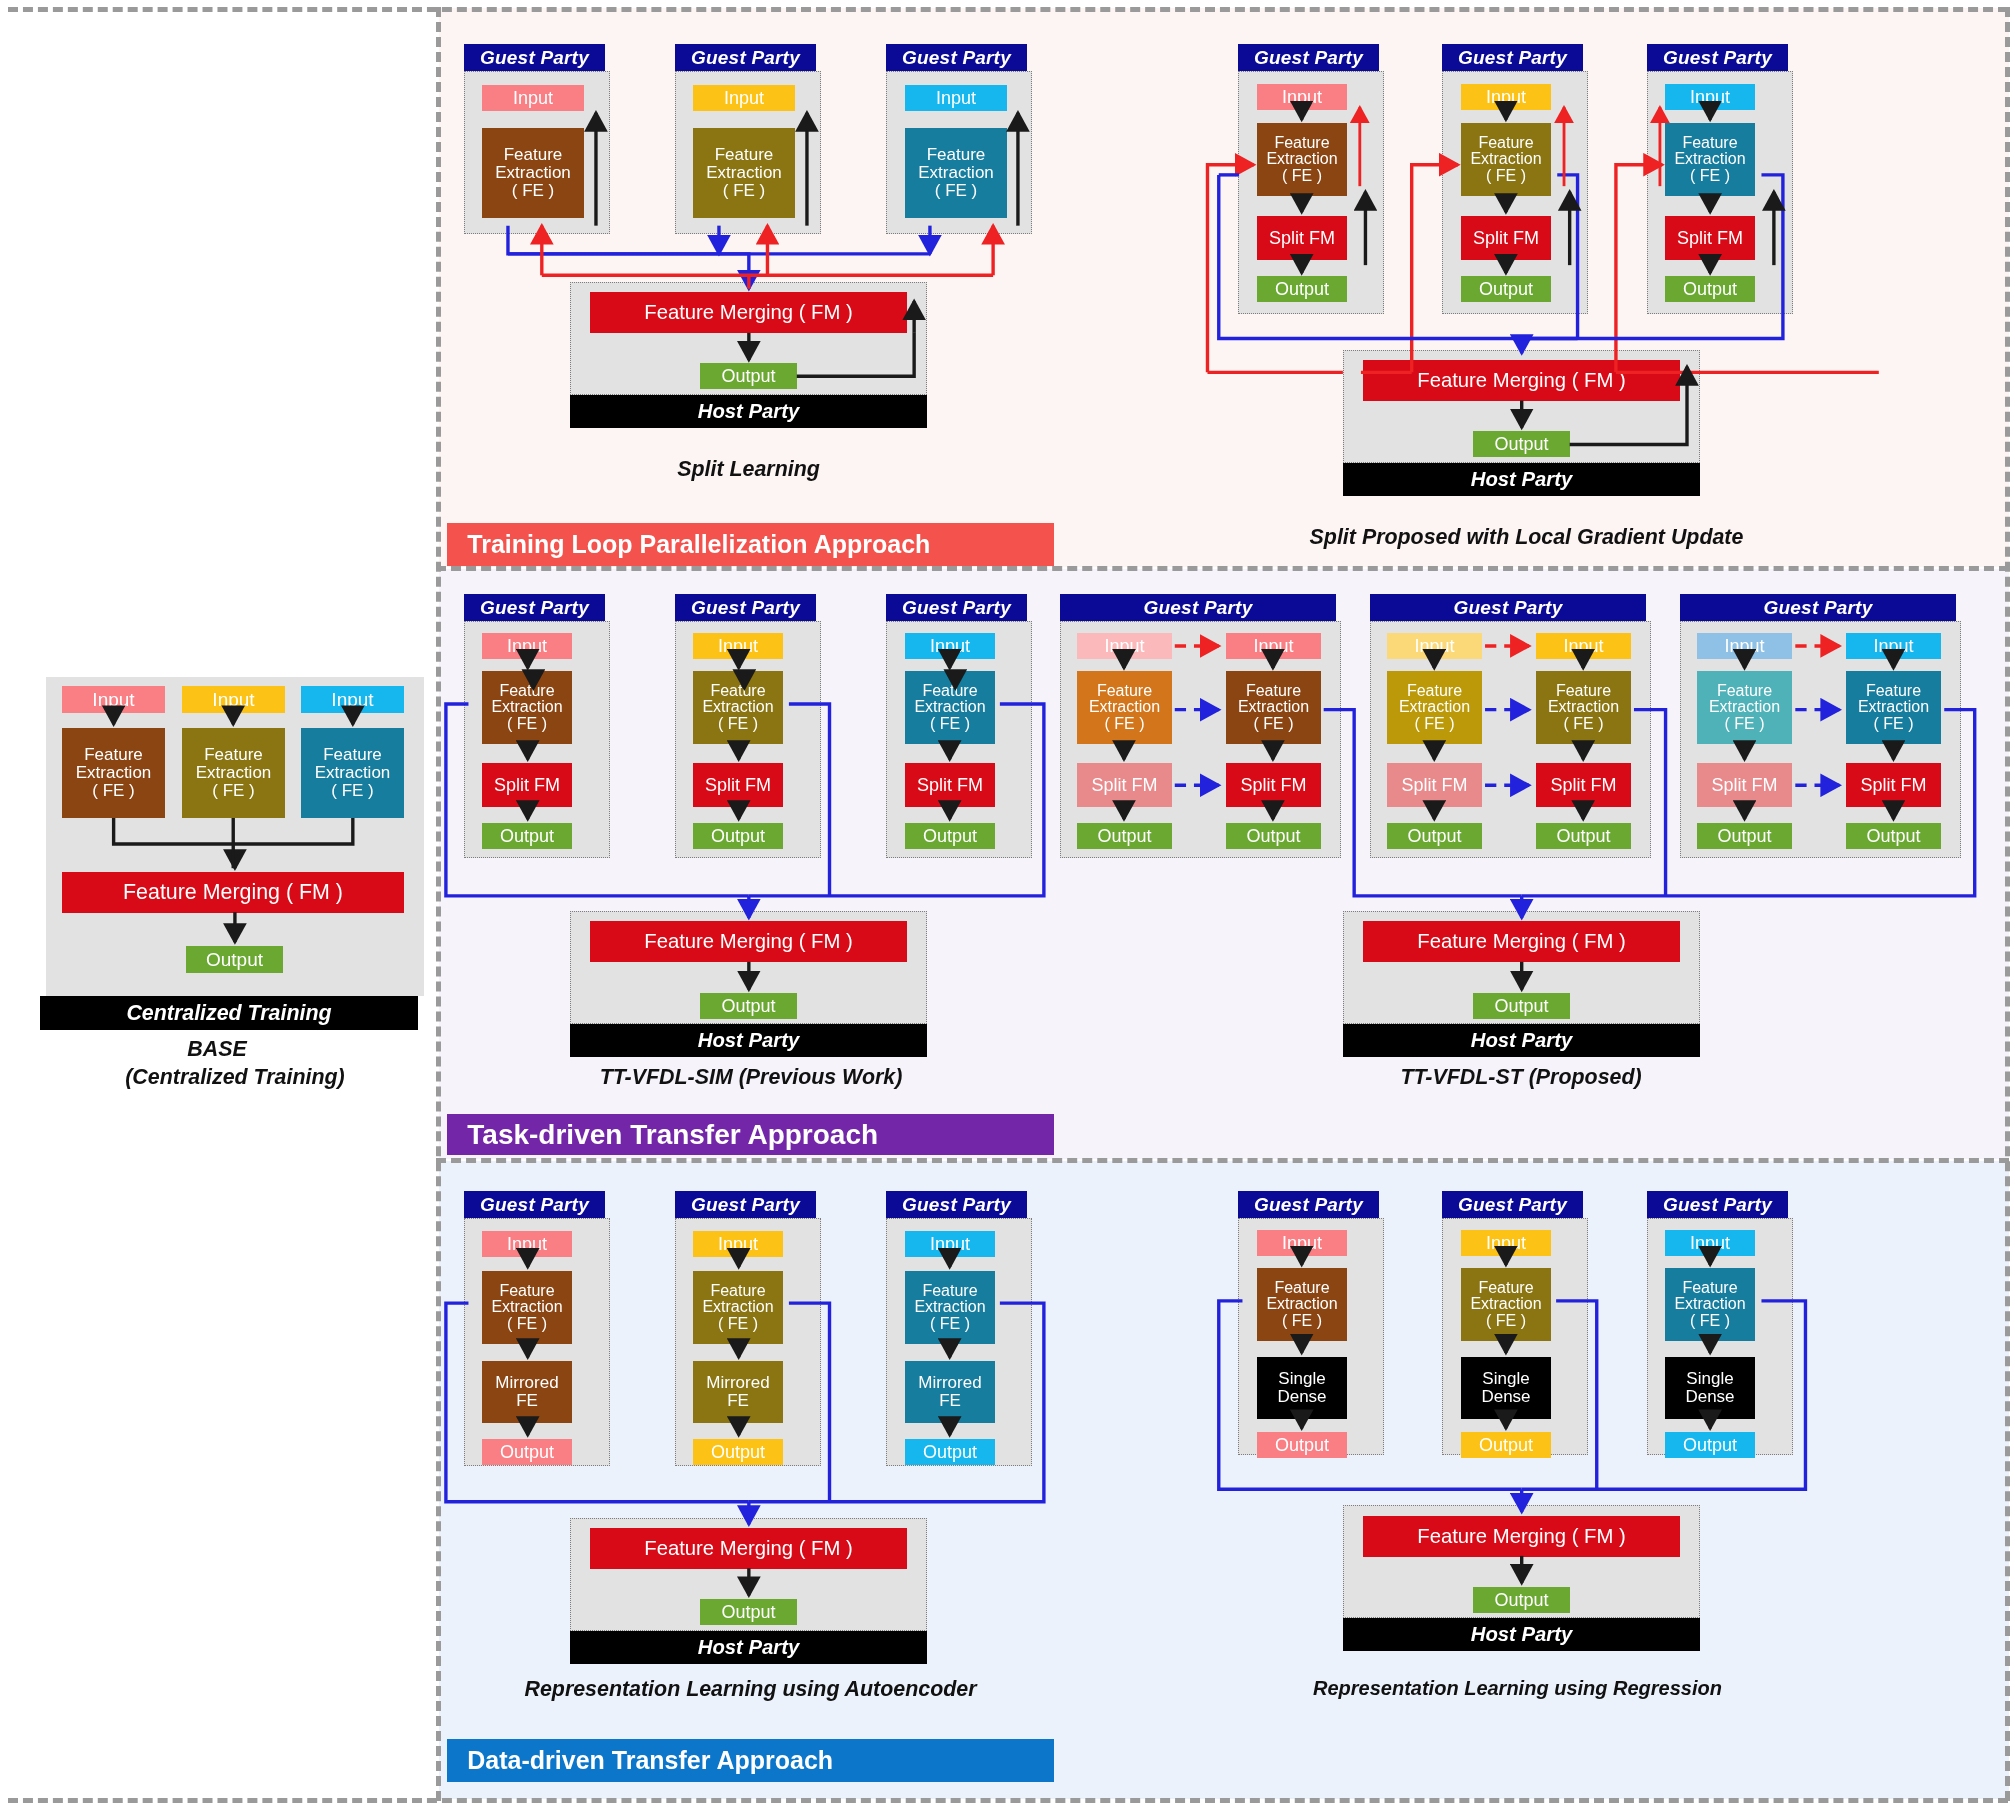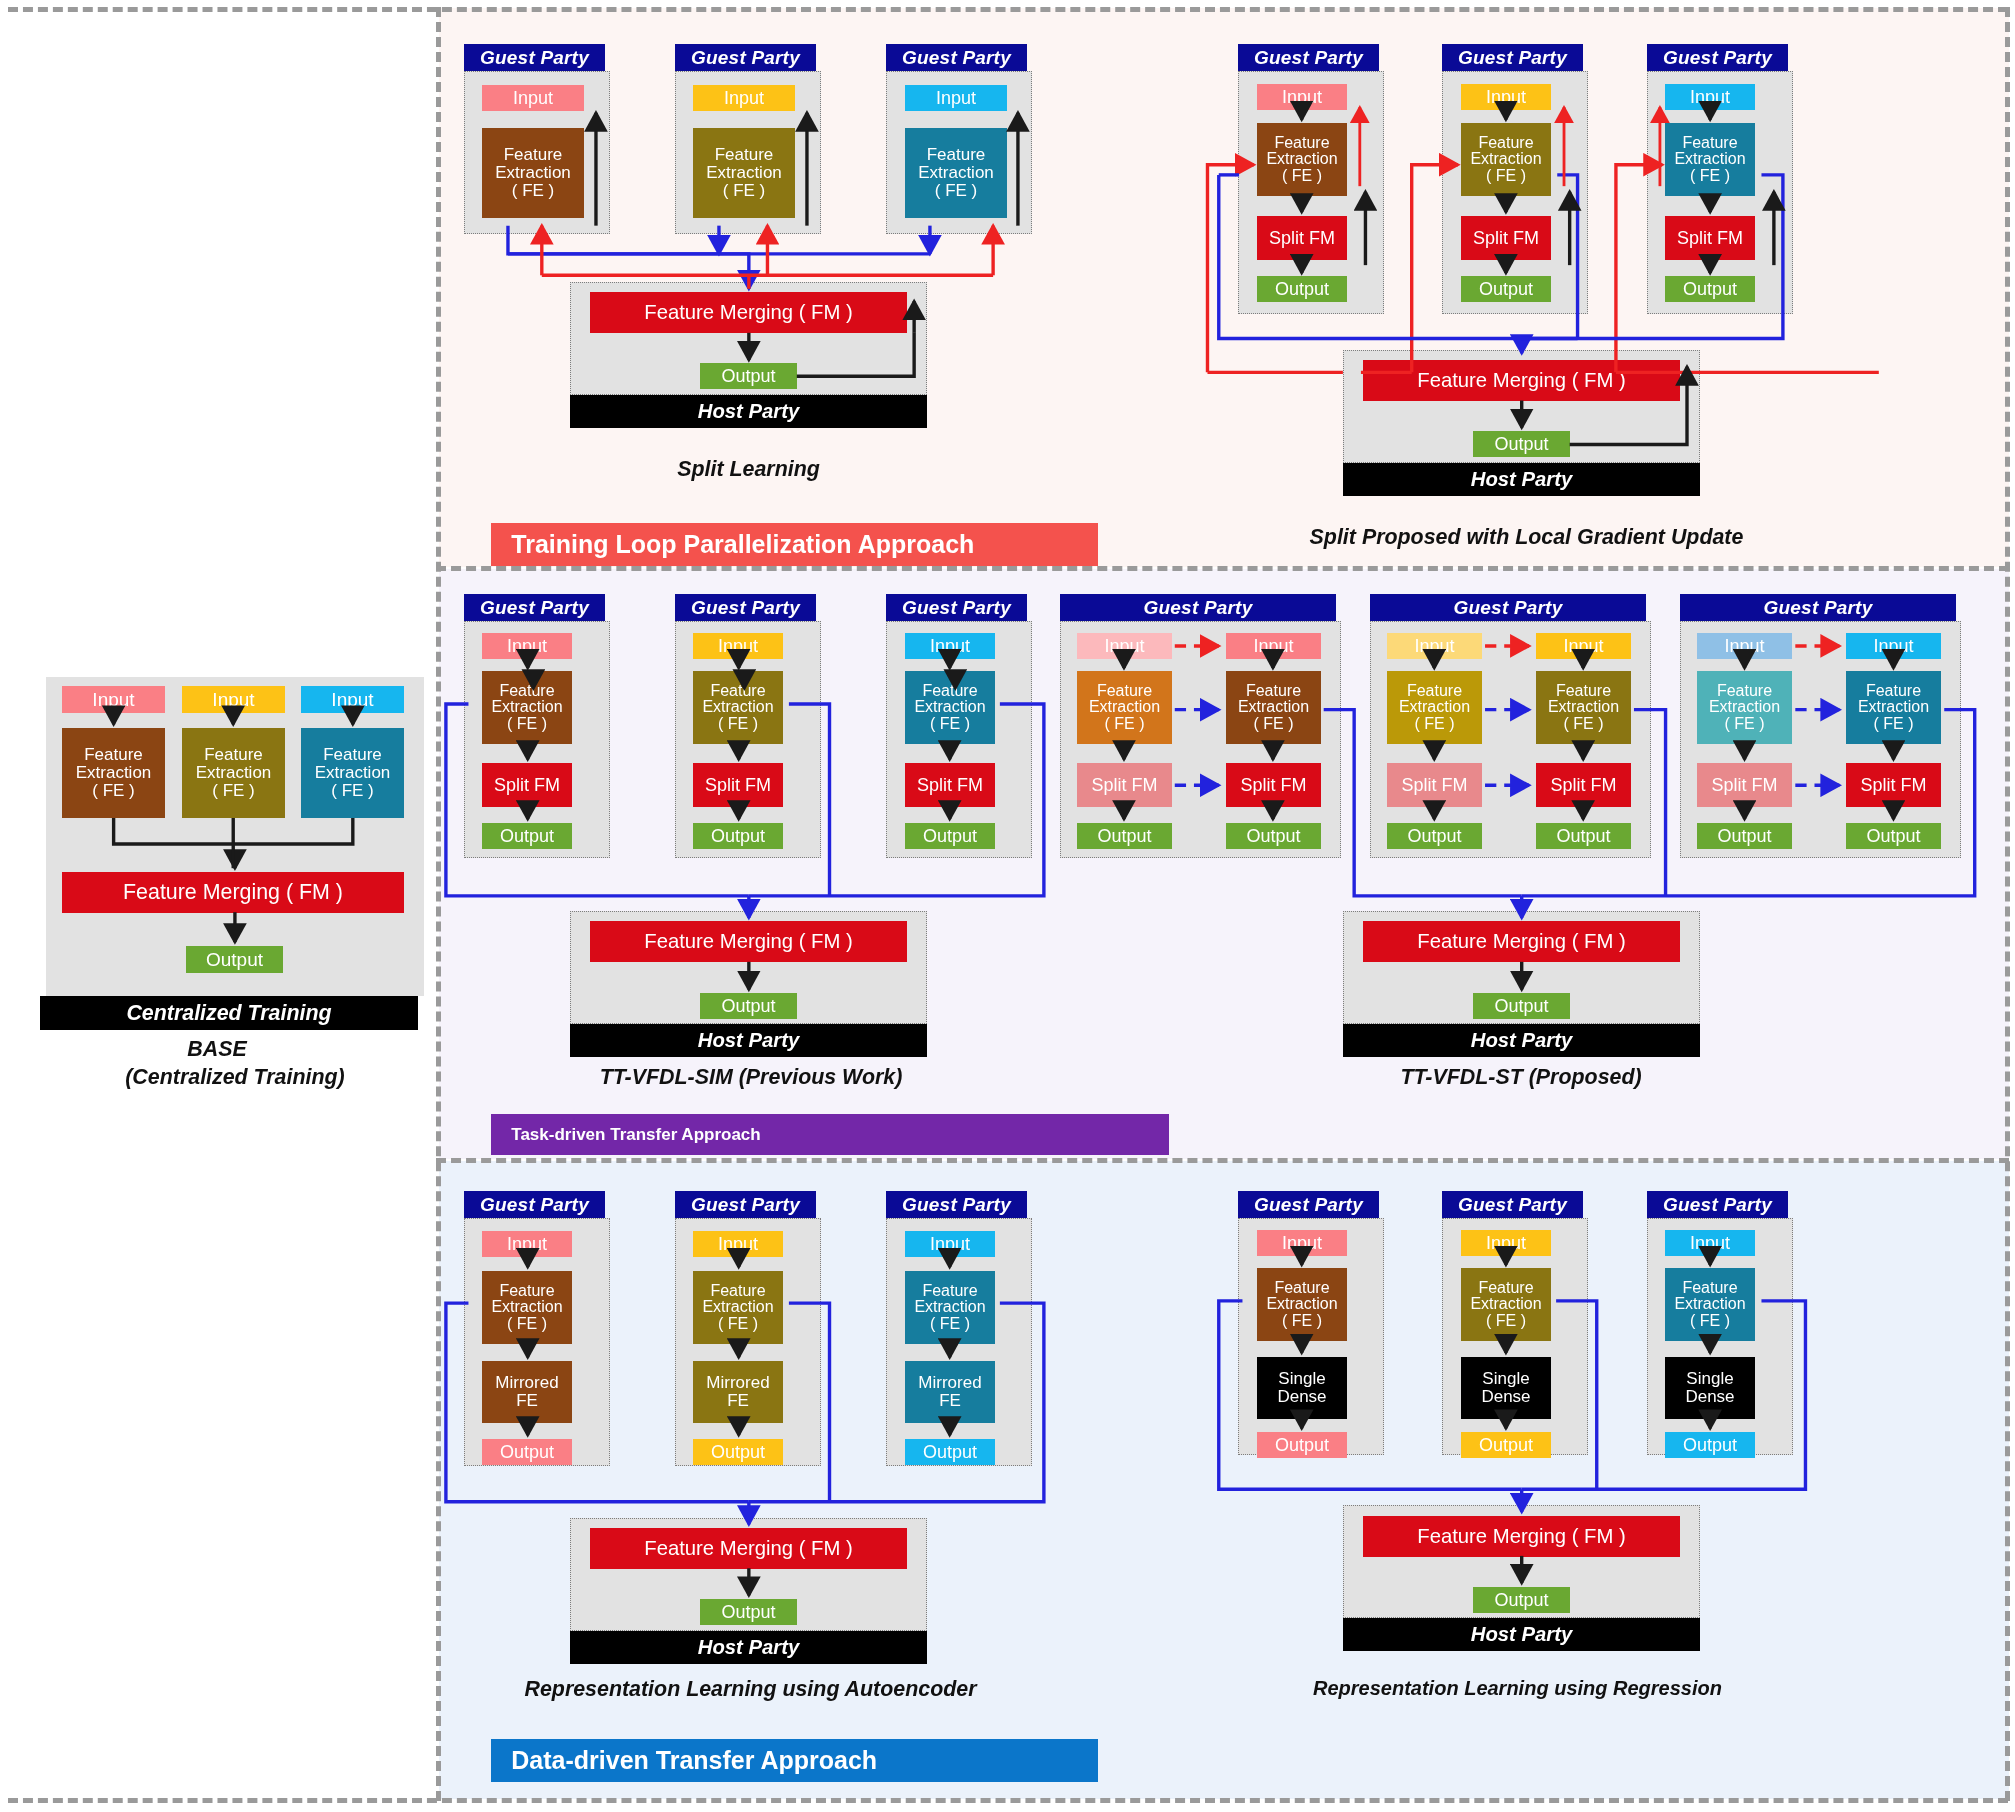--- a/index.html
+++ b/index.html
@@ -24,21 +24,21 @@
   .guest-hdr{background:#0a0a96;color:#fff;font-style:italic;font-weight:bold;
              letter-spacing:0.2px;}
   .host-bar{background:#000;color:#fff;font-style:italic;font-weight:bold;}
   .party-box{position:absolute;background:#e2e2e2;border:1.7px dotted #7d7d7d;box-sizing:border-box;}
   .plain-box{position:absolute;background:#e2e2e2;box-sizing:border-box;}
 
   .caption{position:absolute;font-style:italic;font-weight:bold;color:#111;
            text-align:center;font-family:"Liberation Sans",sans-serif;}
 
   .banner{position:absolute;display:flex;align-items:center;
-          color:#fff;font-weight:bold;box-sizing:border-box;padding-left:20.3px;margin-left:44px;}
+          color:#fff;font-weight:bold;box-sizing:border-box;padding-left:20.3px;}
 
   svg.ov{position:absolute;left:0;top:0;width:2015px;height:1812px;pointer-events:none;overflow:visible;}
 </style>
 </head>
 <body>
 
 <div id="root">
 
   <div class="band band-top" style="left:439px;top:8px;width:1570px;height:559px;"></div>
   <div class="band band-mid" style="left:439px;top:569px;width:1570px;height:590px;"></div>
@@ -215,21 +215,21 @@
   <div class="blk" style="left:1846px;top:763px;width:95px;height:44px;background:#d90a17;font-size:18px;">Split FM</div>
   <div class="blk" style="left:1697px;top:823px;width:95px;height:26px;background:#6aa832;font-size:18px;">Output</div>
   <div class="blk" style="left:1846px;top:823px;width:95px;height:26px;background:#6aa832;font-size:18px;">Output</div>
 
   <div class="party-box" style="left:1343px;top:911px;width:357px;height:113px;"></div>
   <div class="blk" style="left:1363px;top:921px;width:317px;height:41px;background:#d90a17;font-size:20.3px;">Feature Merging ( FM )</div>
   <div class="blk" style="left:1473px;top:993px;width:97px;height:26px;background:#6aa832;font-size:18px;">Output</div>
   <div class="blk host-bar" style="left:1343px;top:1024px;width:357px;height:33px;font-size:20.3px;">Host Party</div>
   <div class="caption" style="left:1287px;top:1065px;width:468px;font-size:21.4px;">TT-VFDL-ST (Proposed)</div>
 
-  <div class="banner" style="left:447px;top:1114px;width:678px;height:41px;background:#7327a8;font-size:17px;">
+  <div class="banner" style="left:447px;top:1114px;width:607px;height:41px;background:#7327a8;font-size:28px;">
     <span>Task-driven Transfer Approach</span>
   </div>
 
   <div class="blk guest-hdr" style="left:464px;top:1191px;width:141px;height:27px;font-size:19px;">Guest Party</div>
   <div class="party-box" style="left:464px;top:1218px;width:146px;height:248px;"></div>
   <div class="blk" style="left:482px;top:1231px;width:90px;height:26px;background:#fa7f85;font-size:18px;">Input</div>
   <div class="blk" style="left:482px;top:1271px;width:90px;height:73px;background:#8b4513;font-size:16px;">Feature
 Extraction
 ( FE )</div>
   <div class="blk" style="left:482px;top:1361px;width:90px;height:62px;background:#8b4513;font-size:17px;">Mirrored

